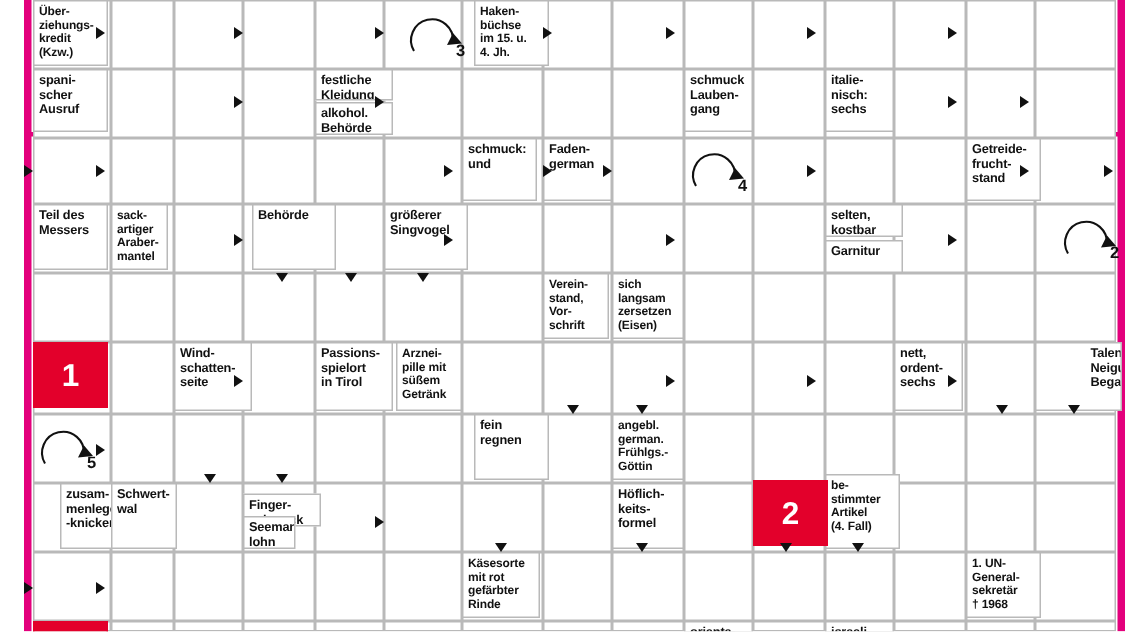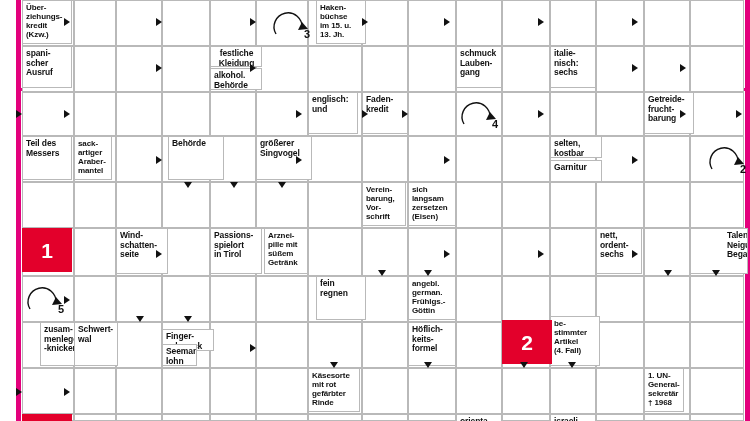--- a/index.html
+++ b/index.html
@@ -236,57 +236,57 @@
       <div class="cell" style="left: 22px; top: 0px; width: 50px; height: 44px;">
         <div class="clue small">Über-
 ziehungs-
 kredit
 (Kzw.)</div>
       </div>
       <div class="cell" style="left: 316px; top: 0px; width: 50px; height: 44px;">
         <div class="clue small">Haken-
 büchse
 im 15. u.
-13. Jh.</div>
+4. Jh.</div>
       </div>
       <div class="cell" style="left: 22px; top: 46px; width: 50px; height: 42px;">
         <div class="clue">spani-
 scher
 Ausruf</div>
       </div>
-      <div class="cell" style="left: 210px; top: 46px; width: 52px; height: 21px; text-align: center;">
+      <div class="cell" style="left: 210px; top: 46px; width: 52px; height: 21px;">
         <div class="clue">festliche
 Kleidung</div>
       </div>
       <div class="cell" style="left: 210px; top: 68px; width: 52px; height: 22px;">
         <div class="clue">alkohol.
 Behörde</div>
       </div>
       <div class="cell" style="left: 456px; top: 46px; width: 46px; height: 42px;">
         <div class="clue">schmuck
 Lauben-
 gang</div>
       </div>
       <div class="cell" style="left: 550px; top: 46px; width: 46px; height: 42px;">
         <div class="clue">italie-
 nisch:
 sechs</div>
       </div>
       <div class="cell" style="left: 308px; top: 92px; width: 50px; height: 42px;">
-        <div class="clue">englisch:
+        <div class="clue">schmuck:
 und</div>
       </div>
       <div class="cell" style="left: 362px; top: 92px; width: 46px; height: 42px;">
         <div class="clue">Faden-
-kredit</div>
+german</div>
       </div>
       <div class="cell" style="left: 644px; top: 92px; width: 50px; height: 42px;">
         <div class="clue">Getreide-
 frucht-
-barung</div>
+stand</div>
       </div>
       <div class="cell" style="left: 22px; top: 136px; width: 50px; height: 44px;">
         <div class="clue">Teil des
 Messers</div>
       </div>
       <div class="cell" style="left: 74px; top: 136px; width: 38px; height: 44px;">
         <div class="clue small">sack-
 artiger
 Araber-
 mantel</div>
@@ -300,21 +300,21 @@
       </div>
       <div class="cell" style="left: 550px; top: 136px; width: 52px; height: 22px;">
         <div class="clue">selten,
 kostbar</div>
       </div>
       <div class="cell" style="left: 550px; top: 160px; width: 52px; height: 22px;">
         <div class="clue">Garnitur</div>
       </div>
       <div class="cell" style="left: 362px; top: 182px; width: 44px; height: 44px;">
         <div class="clue small">Verein-
-barung,
+stand,
 Vor-
 schrift</div>
       </div>
       <div class="cell" style="left: 408px; top: 182px; width: 48px; height: 44px;">
         <div class="clue small">sich
 langsam
 zersetzen
 (Eisen)</div>
       </div>
       <div class="cell" style="left: 116px; top: 228px; width: 52px; height: 46px;">
@@ -380,21 +380,21 @@
 stimmter
 Artikel
 (4. Fall)</div>
       </div>
       <div class="cell" style="left: 308px; top: 368px; width: 52px; height: 44px;">
         <div class="clue small">Käsesorte
 mit rot
 gefärbter
 Rinde</div>
       </div>
-      <div class="cell" style="left: 644px; top: 368px; width: 40px; height: 44px;">
+      <div class="cell" style="left: 644px; top: 368px; width: 50px; height: 44px;">
         <div class="clue small">1. UN-
 General-
 sekretär
 † 1968</div>
       </div>
       <div class="cell" style="left: 456px; top: 414px; width: 46px; height: 8px;">
         <div class="clue">orienta-</div>
       </div>
       <div class="cell" style="left: 550px; top: 414px; width: 46px; height: 8px;">
         <div class="clue">israeli-</div>

